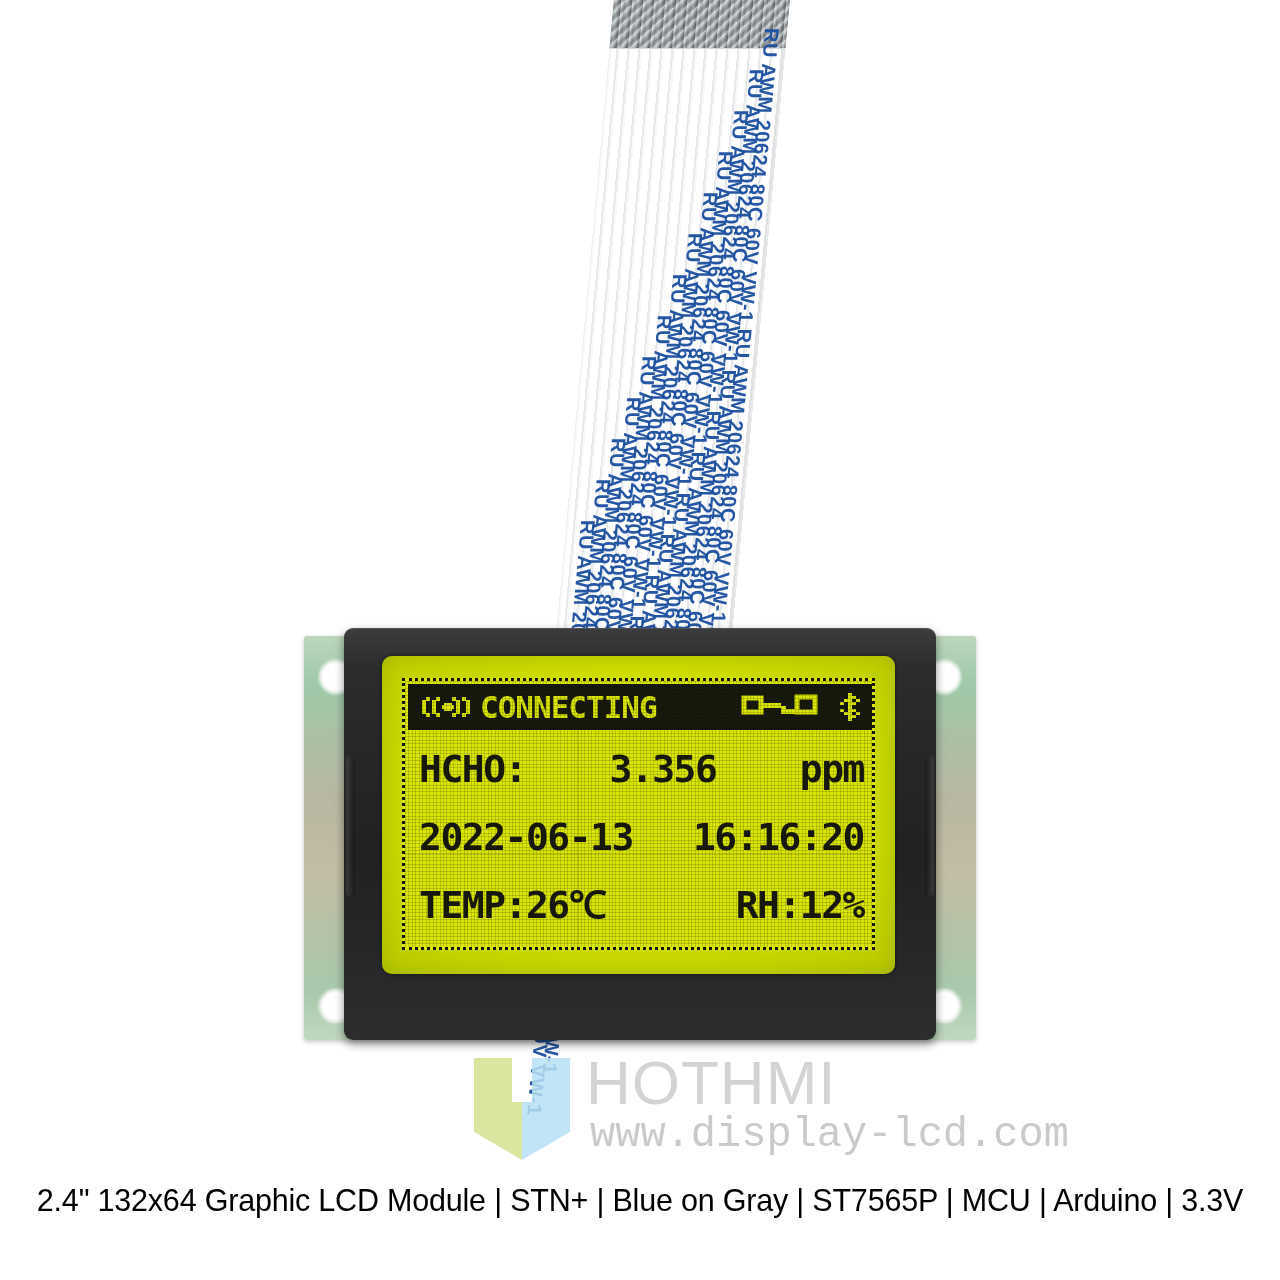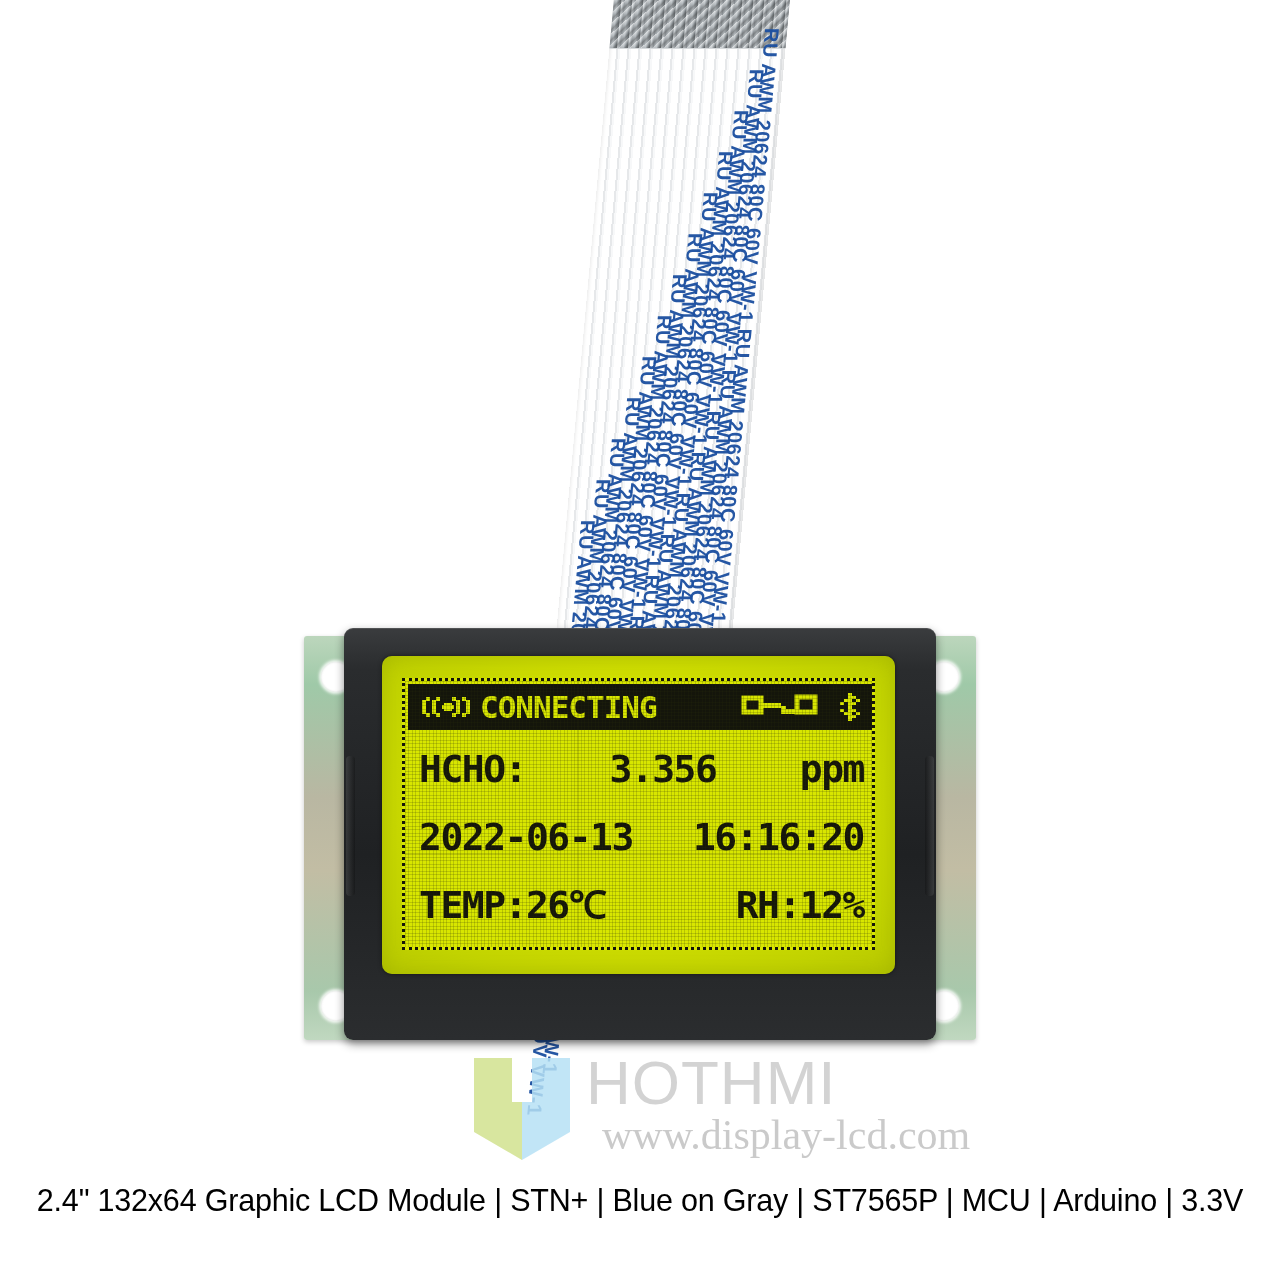--- a/index.html
+++ b/index.html
@@ -239,23 +239,23 @@
     font-family: "Liberation Sans", sans-serif;
     font-size: 62px;
     font-weight: normal;
     color: rgba(150,150,150,0.42);
     letter-spacing: 1px;
     line-height: 1;
     white-space: nowrap;
   }
   .wm-url {
     position: absolute;
-    left: 134px;
+    left: 122px;
     top: 62px;
-    font-family: Liberation Serif, serif;
+    font-family: Liberation Mono, monospace;
     font-size: 42px;
     color: rgba(150,150,150,0.50);
     letter-spacing: 0px;
     line-height: 1;
     white-space: nowrap;
   }
 
   
   #caption {
     position: absolute;

